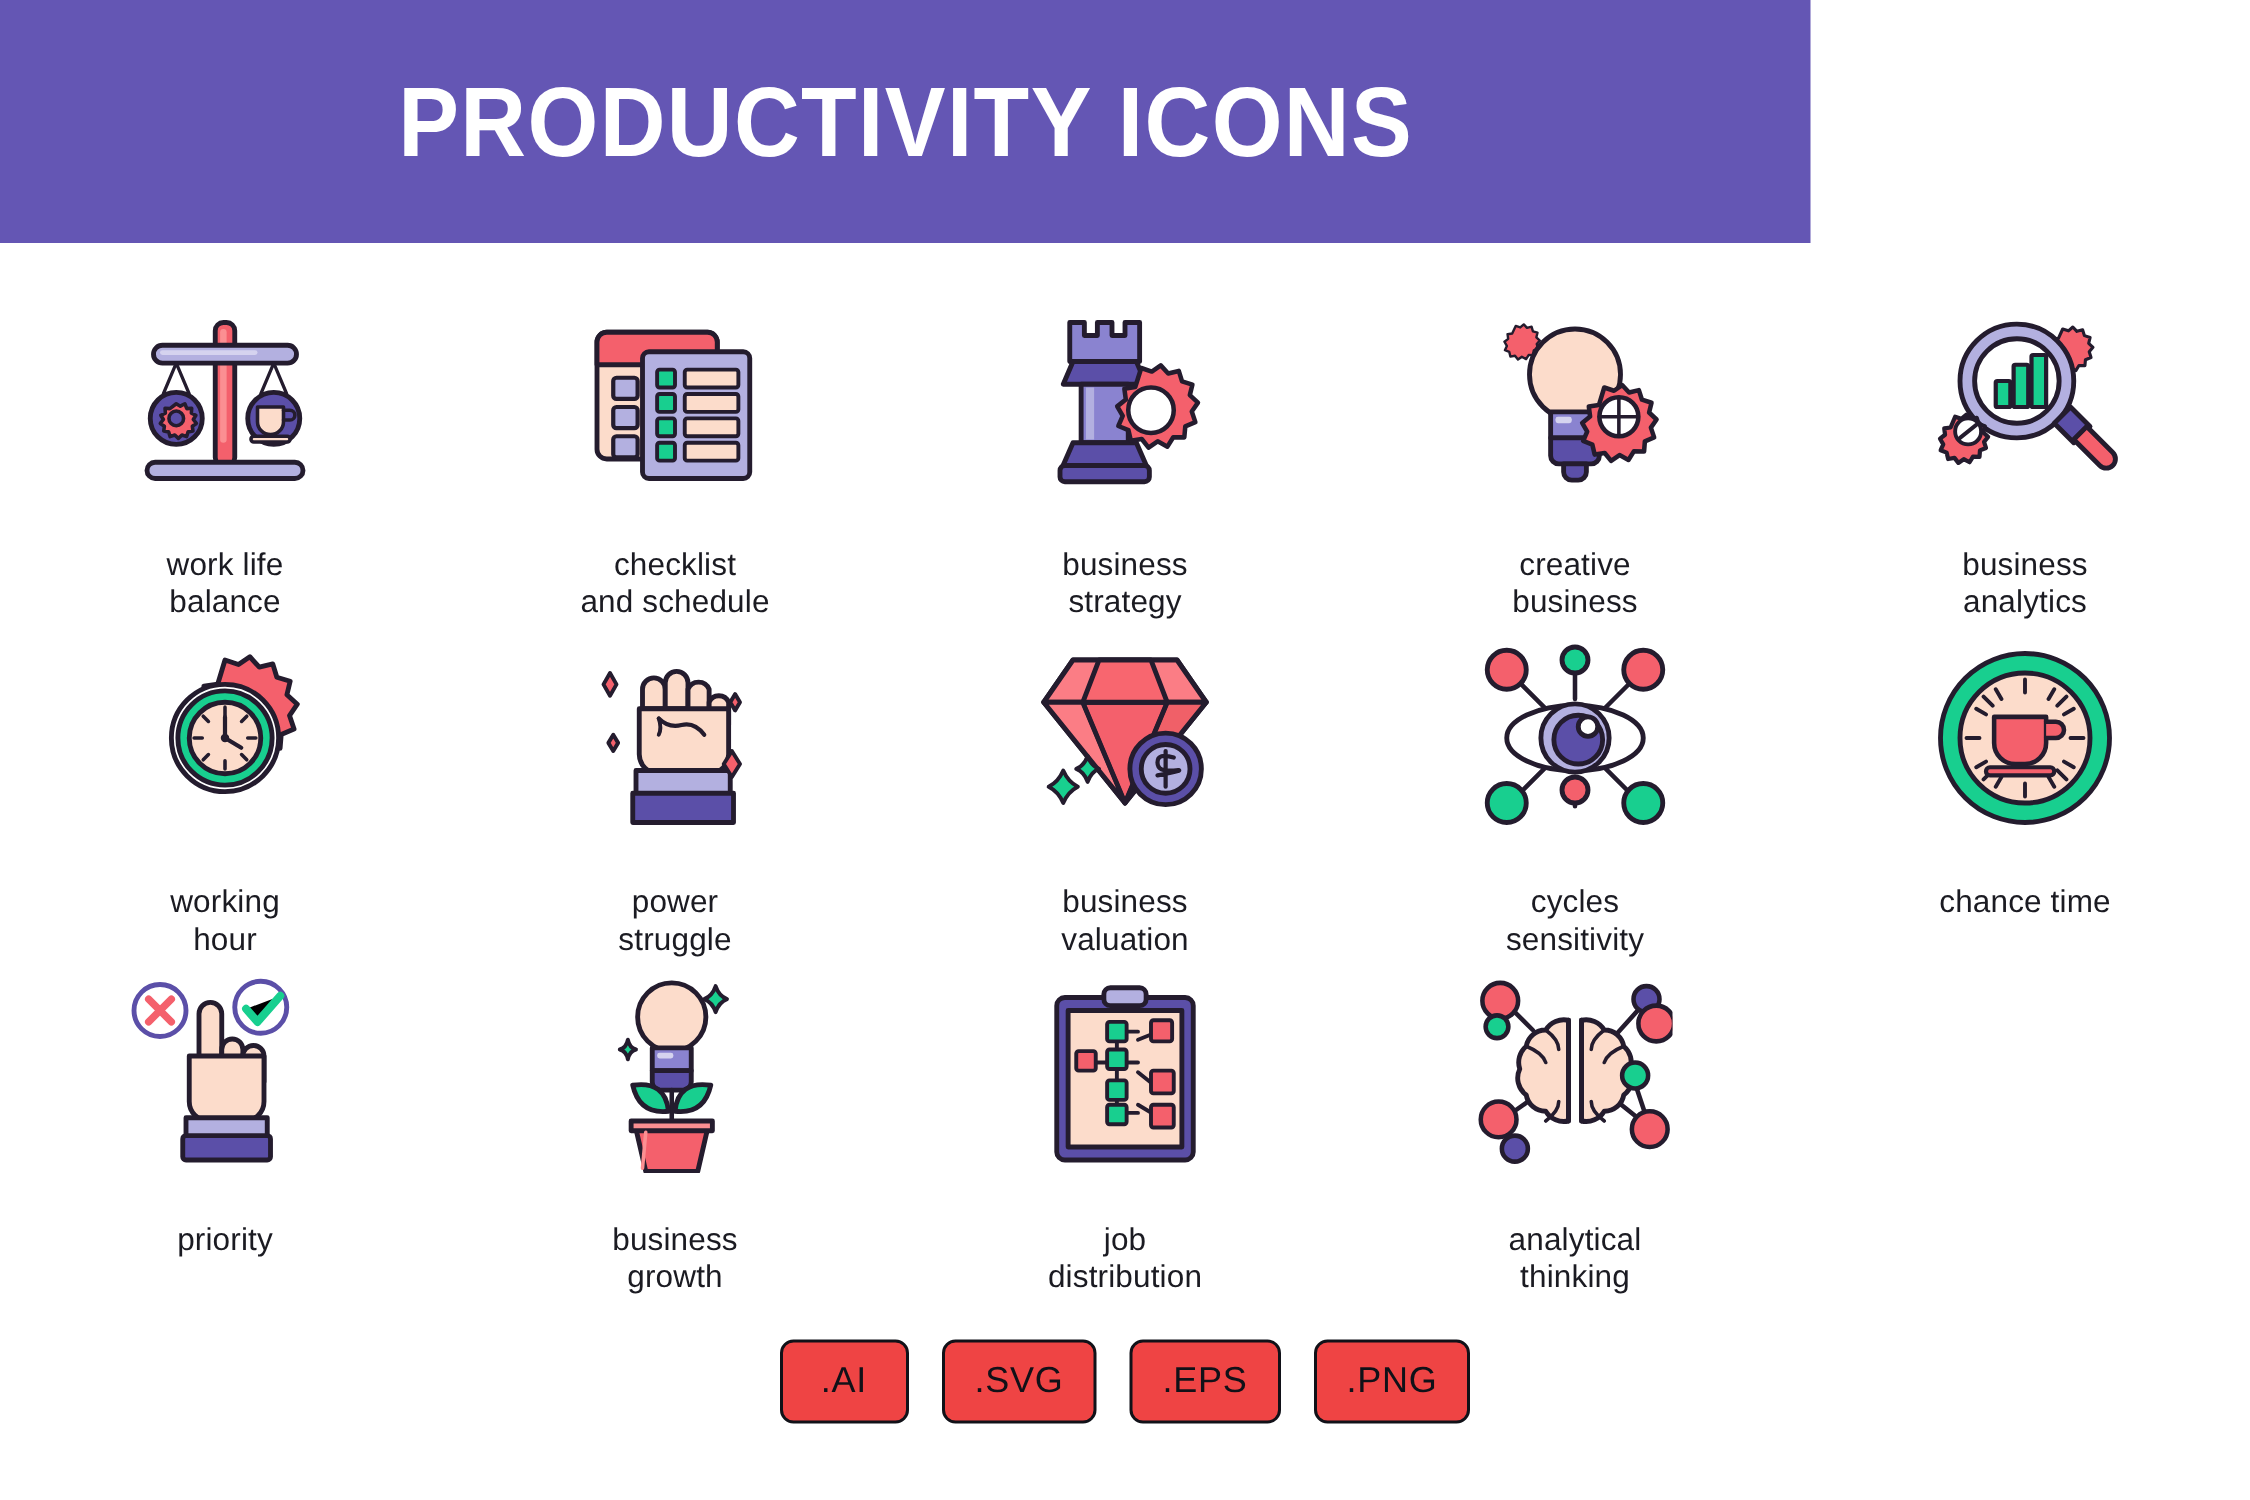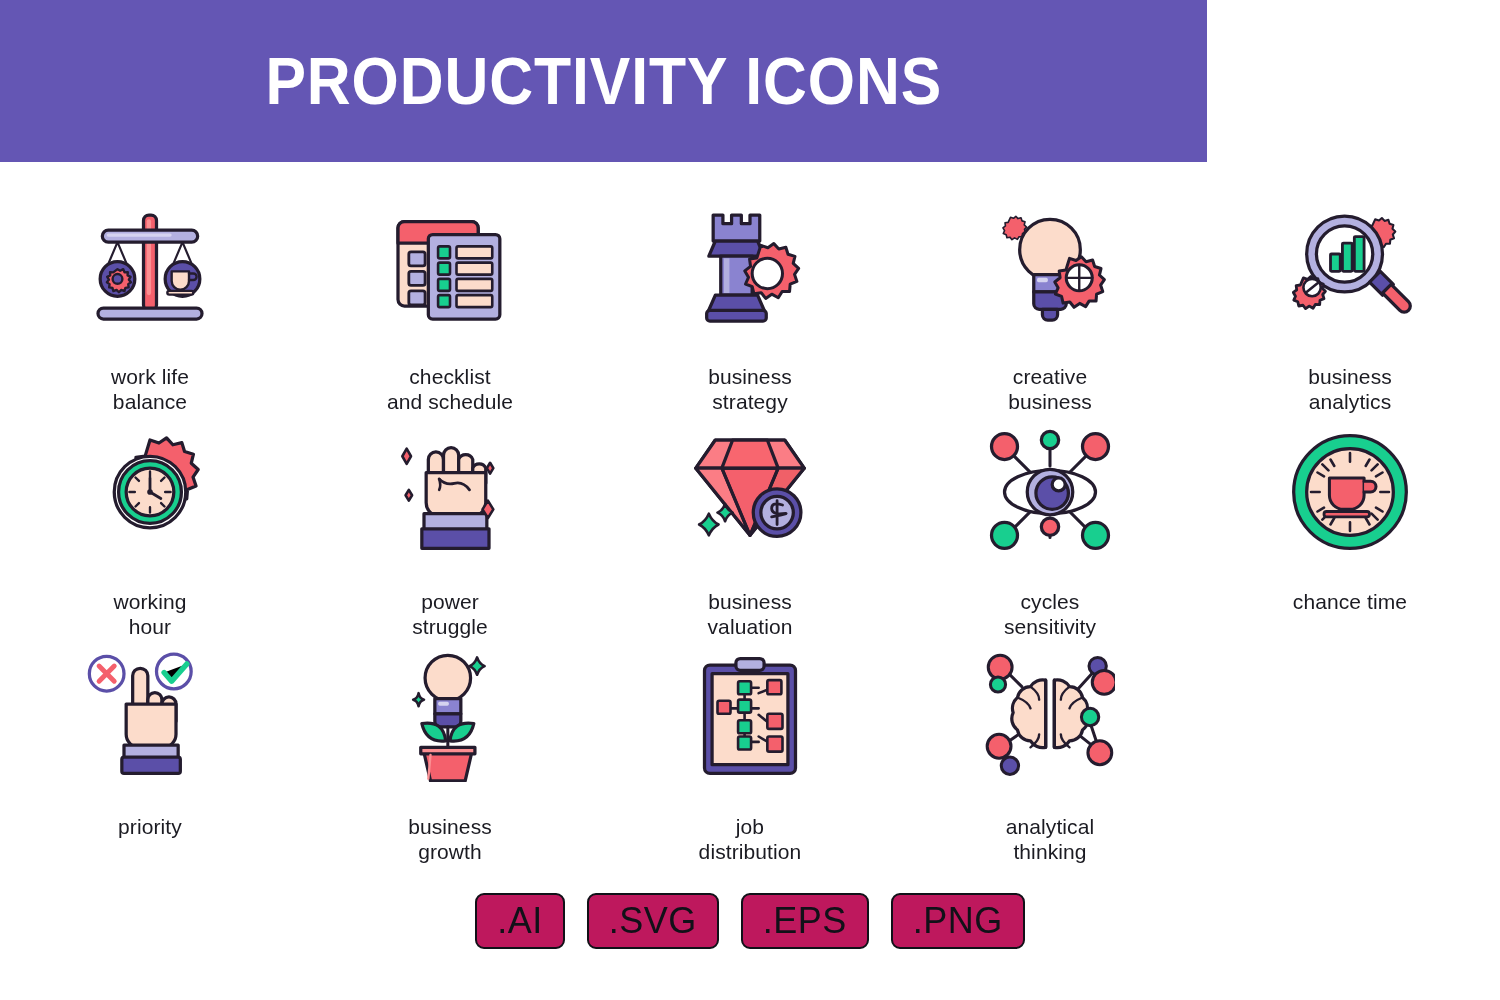--- a/index.html
+++ b/index.html
@@ -65,23 +65,23 @@
     justify-content:center;
     gap:22px;
   }
   .format-badge{
     min-width:86px;
     height:56px;
     padding:0 20px;
     box-sizing:border-box;
     border:2px solid #111118;
     border-radius:9px;
-    background:#be185d;
+    background:#ef4444;
     display:flex;align-items:center;justify-content:center;
-    font-size:36px;
+    font-size:24px;
     color:#111118;
     font-family:"Liberation Sans", sans-serif;
     letter-spacing:.5px;
   }
 </style>
 </head>
 <body>
 
 <div class="page">
 

